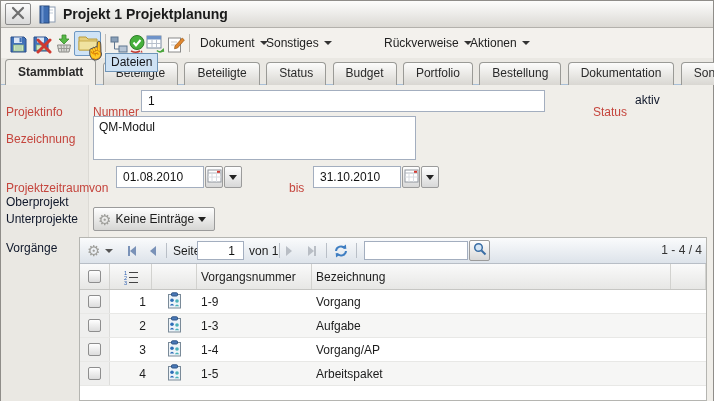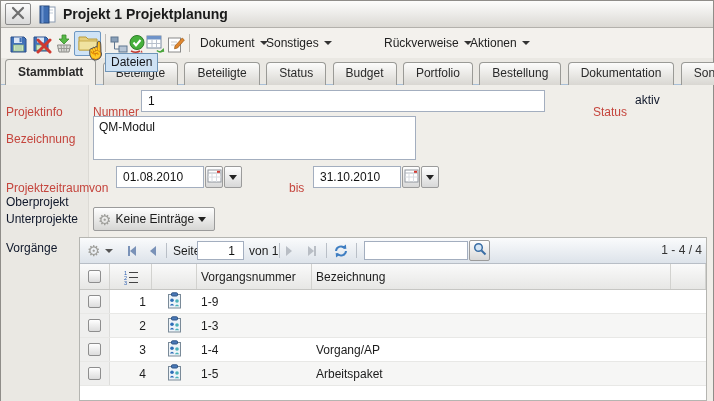--- a/index.html
+++ b/index.html
@@ -348,38 +348,40 @@
           <span><svg width="17" height="17" viewBox="0 0 17 17">
               <rect x="2.5" y="2.5" width="12" height="13.5" fill="#eef4f9" stroke="#7a8a98"></rect>
               <rect x="5.5" y="0.8" width="6" height="3.2" rx="1" fill="#4a79b8" stroke="#2f5585"></rect>
               <circle cx="6" cy="8.2" r="1.8" fill="#2f6fb8"></circle>
               <path d="M3.8 13.5 q2.2 -3.6 4.4 0 z" fill="#2f6fb8"></path>
               <circle cx="11" cy="9" r="1.8" fill="#49b0b8"></circle>
               <path d="M8.8 14.2 q2.2 -3.6 4.4 0 z" fill="#49b0b8"></path>
             </svg></span>
         </div>
       <div class="cell cvn">1-9</div>
+      <div class="cell cbez">Vorgang</div>
       <div class="cell"></div>
     </div>
     <div class="grow datarow alt" style="top:76px">
       <div class="cell ccb">
           <div class="cb"></div>
         </div>
       <div class="cell cnum">2</div>
       <div class="cell cico">
           <span><svg width="17" height="17" viewBox="0 0 17 17">
               <rect x="2.5" y="2.5" width="12" height="13.5" fill="#eef4f9" stroke="#7a8a98"></rect>
               <rect x="5.5" y="0.8" width="6" height="3.2" rx="1" fill="#4a79b8" stroke="#2f5585"></rect>
               <circle cx="6" cy="8.2" r="1.8" fill="#2f6fb8"></circle>
               <path d="M3.8 13.5 q2.2 -3.6 4.4 0 z" fill="#2f6fb8"></path>
               <circle cx="11" cy="9" r="1.8" fill="#49b0b8"></circle>
               <path d="M8.8 14.2 q2.2 -3.6 4.4 0 z" fill="#49b0b8"></path>
             </svg></span>
         </div>
       <div class="cell cvn">1-3</div>
+      <div class="cell cbez">Aufgabe</div>
       <div class="cell"></div>
     </div>
     <div class="grow datarow" style="top:100px">
       <div class="cell ccb">
           <div class="cb"></div>
         </div>
       <div class="cell cnum">3</div>
       <div class="cell cico">
           <span><svg width="17" height="17" viewBox="0 0 17 17">
               <rect x="2.5" y="2.5" width="12" height="13.5" fill="#eef4f9" stroke="#7a8a98"></rect>

